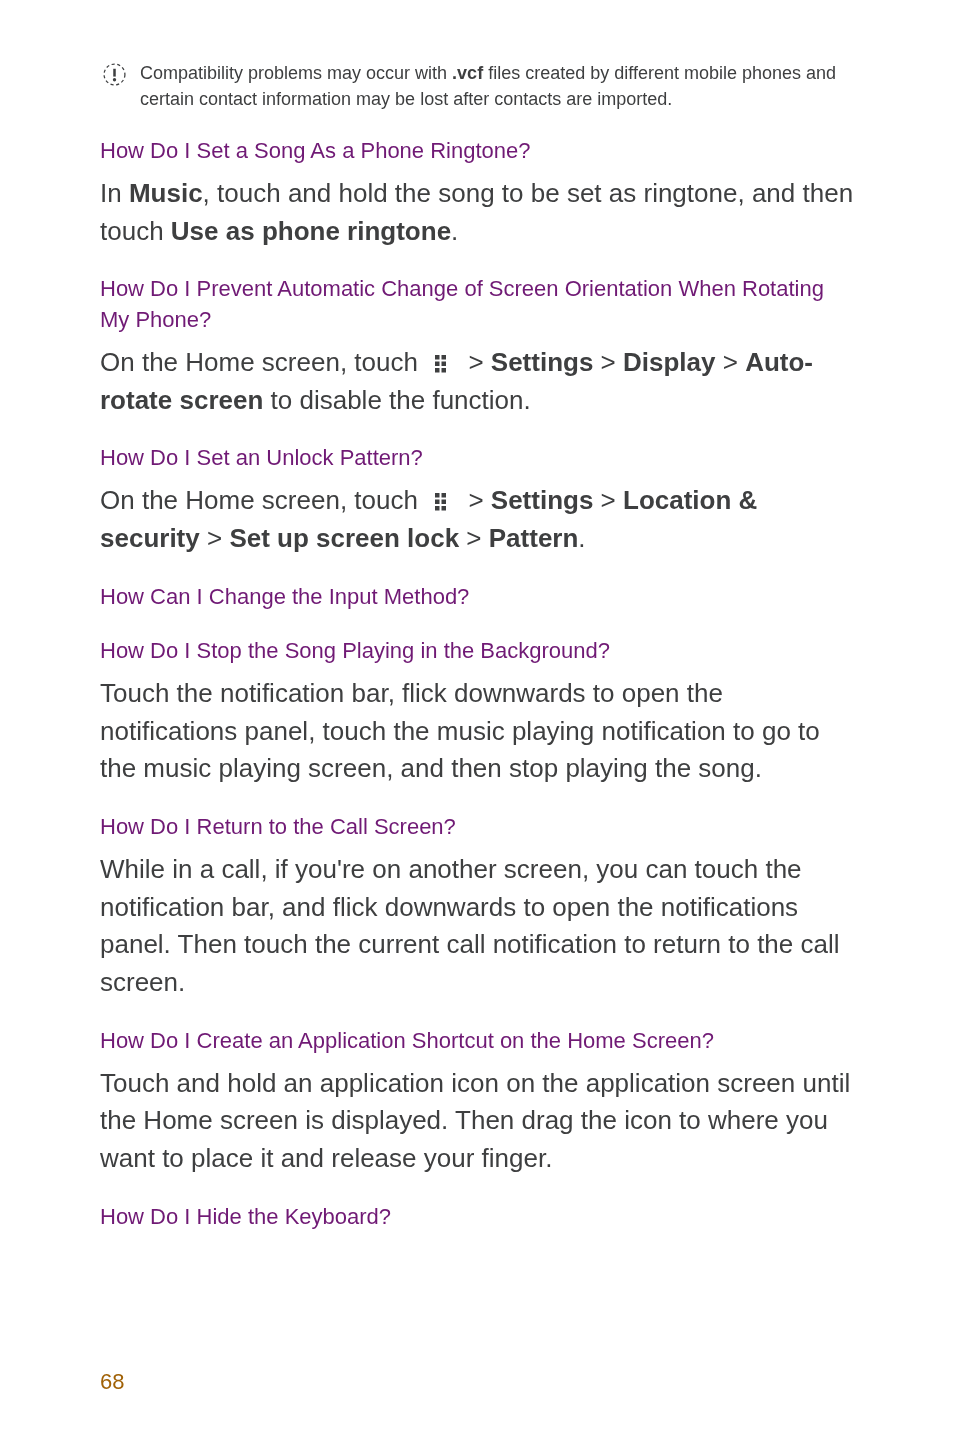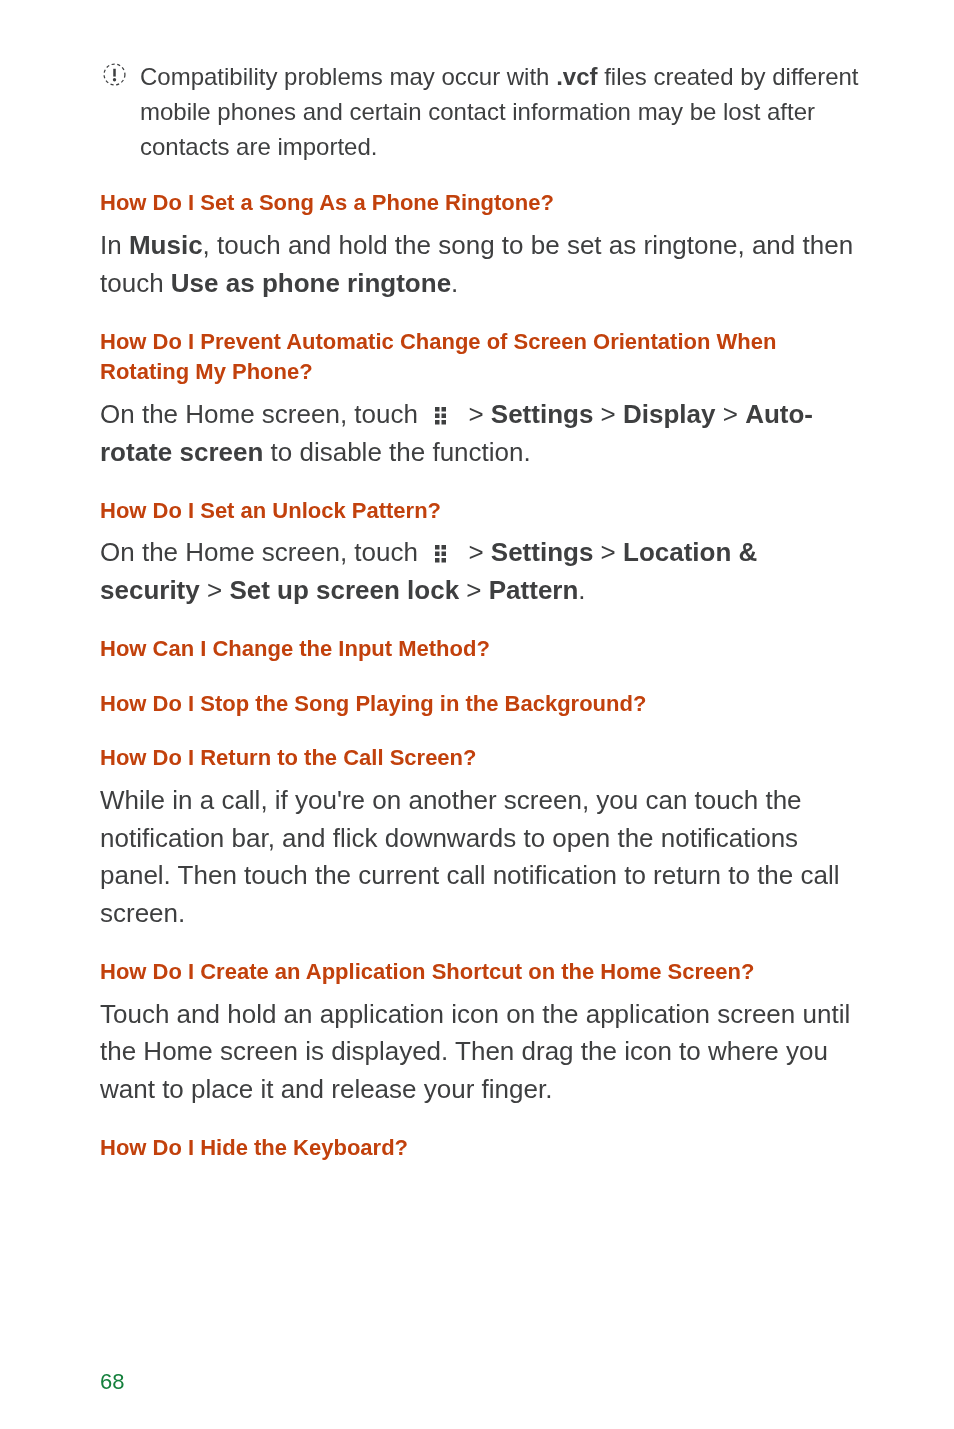--- a/index.html
+++ b/index.html
@@ -25,27 +25,27 @@
       flex: 0 0 auto;
       width: 28px;
       height: 28px;
       margin-right: 12px;
       display: inline-flex;
       align-items: center;
       justify-content: center;
     }
     .callout-text {
       flex: 1;
-      font-size: 24px;
+      font-size: 18px;
       line-height: 1.45;
     }
     .heading {
       font-size: 22px;
-      font-weight: bold;
-      color: #c2410c;
+      font-weight: normal;
+      color: #701a75;
       margin-top: 24px;
       margin-bottom: 8px;
       line-height: 1.4;
     }
     .para {
       font-size: 26px;
       line-height: 1.45;
       margin-bottom: 14px;
     }
     .bold {
@@ -62,21 +62,21 @@
       width: 28px;
       height: 18px;
       text-align: center;
       margin: 0 4px;
     }
     .page-number {
       position: absolute;
       bottom: 34px;
       left: 100px;
       font-size: 22px;
-      color: #15803d;
+      color: #a16207;
     }
   </style>
 </head>
 <body>
 
 <div class="page">
 
   <div class="callout">
     <span class="callout-icon">
       <svg width="25" height="25" viewBox="0 0 24 24">
@@ -107,20 +107,21 @@
       <div class="para"><span>On the Home screen, touch </span><span class="inline-icon-box apps-icon"><svg width="20" height="20" viewBox="0 0 20 20">
             <rect x="2" y="2" width="4.5" height="4.5" fill="#3e3f40"></rect>
             <rect x="8.5" y="2" width="4.5" height="4.5" fill="#3e3f40"></rect>
             <rect x="2" y="8.5" width="4.5" height="4.5" fill="#3e3f40"></rect>
             <rect x="8.5" y="8.5" width="4.5" height="4.5" fill="#3e3f40"></rect>
             <rect x="2" y="15" width="4.5" height="4.5" fill="#3e3f40"></rect>
             <rect x="8.5" y="15" width="4.5" height="4.5" fill="#3e3f40"></rect>
           </svg></span><span> &gt; </span><span class="bold">Settings</span><span> &gt; </span><span class="bold">Location &amp; security</span><span> &gt; </span><span class="bold">Set up screen lock</span><span> &gt; </span><span class="bold">Pattern</span><span>.</span></div>
       <div class="heading">How Can I Change the Input Method?</div>
       <div class="heading">How Do I Stop the Song Playing in the Background?</div>
+      <div class="para"><span>Touch the notification bar, flick downwards to open the notifications panel, touch the music playing notification to go to the music playing screen, and then stop playing the song.</span></div>
       <div class="heading">How Do I Return to the Call Screen?</div>
       <div class="para"><span>While in a call, if you're on another screen, you can touch the notification bar, and flick downwards to open the notifications panel. Then touch the current call notification to return to the call screen.</span></div>
       <div class="heading">How Do I Create an Application Shortcut on the Home Screen?</div>
       <div class="para"><span>Touch and hold an application icon on the application screen until the Home screen is displayed. Then drag the icon to where you want to place it and release your finger.</span></div>
       <div class="heading">How Do I Hide the Keyboard?</div>
     </div>
 
   <div class="page-number">68</div>
 
 </div>

